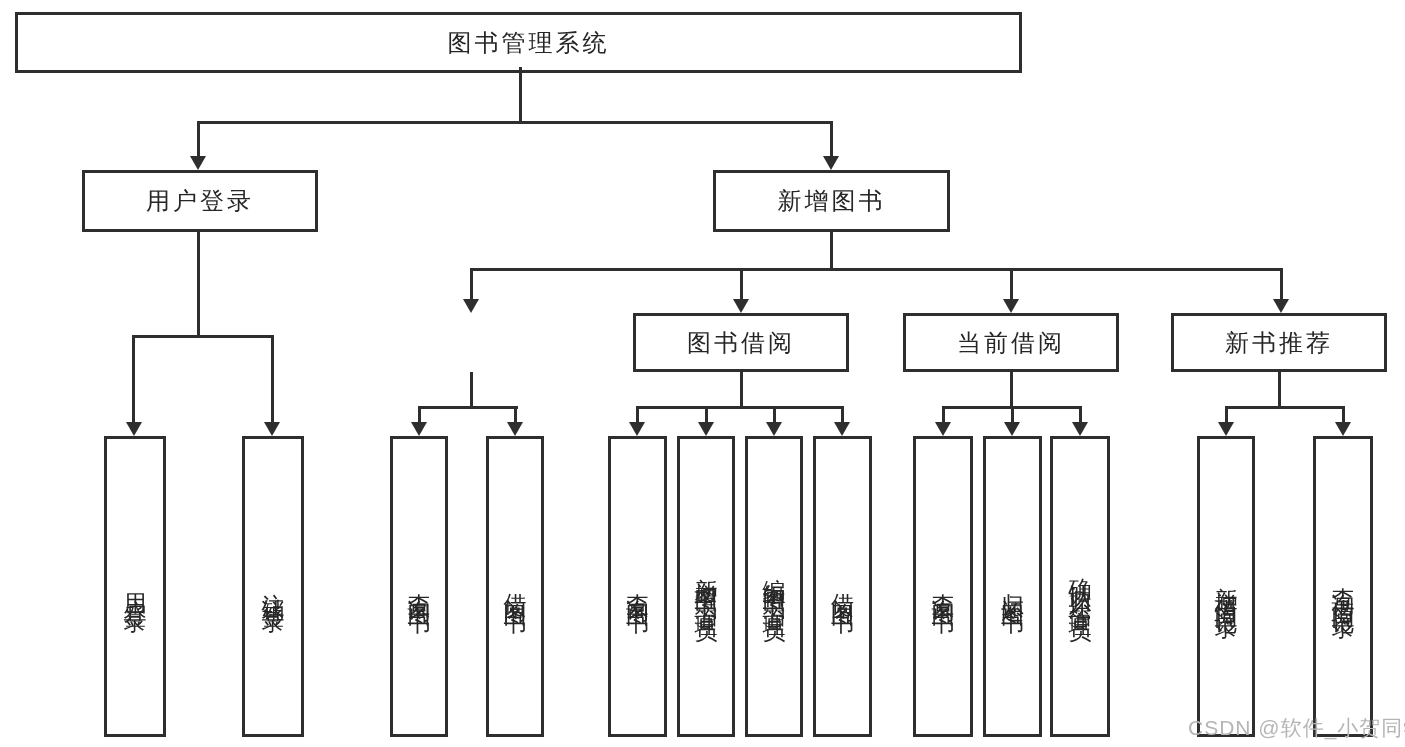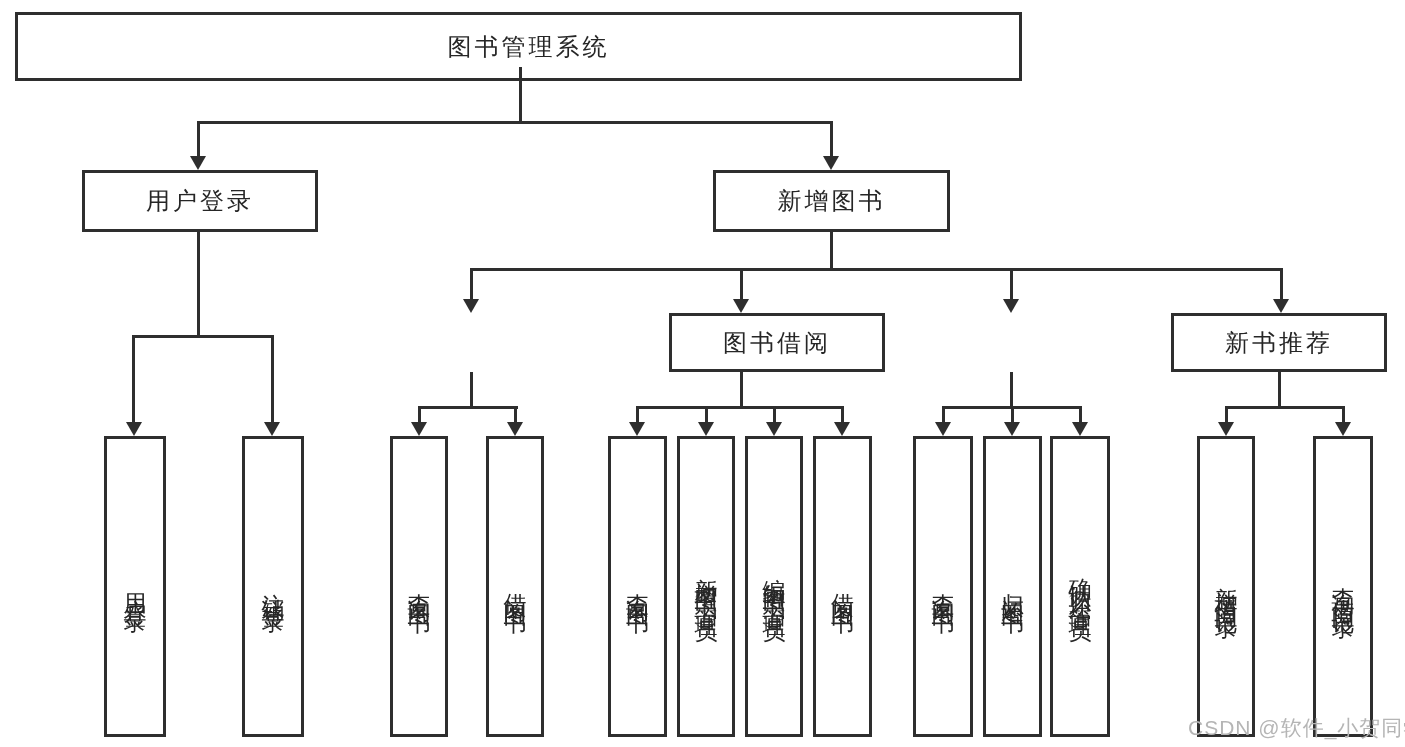--- a/index.html
+++ b/index.html
@@ -28,21 +28,21 @@
   .watermark{
     position:absolute;left:1188px;top:714px;
     font-size:21px;color:#b5b5b5;letter-spacing:1px;white-space:nowrap;
   }
 </style>
 </head>
 <body>
 
 <div class="canvas">
 
-  <div class="box" style="left:15px;top:12px;width:1007px;height:69px;padding-left:20px;">
+  <div class="box" style="left:15px;top:12px;width:1007px;height:61px;padding-left:20px;">
     <span>图书管理系统</span>
   </div>
 
   <div class="v" style="left:519px;top:67px;height:54px;"></div>
   <div class="h" style="left:197px;top:121px;width:636px;"></div>
   <div class="v" style="left:197px;top:121px;height:36px;"></div>
   <div class="ah" style="left:190px;top:156px;"></div>
   <div class="v" style="left:830px;top:121px;height:36px;"></div>
   <div class="ah" style="left:823px;top:156px;"></div>
 
@@ -64,22 +64,25 @@
   <div class="h" style="left:470px;top:268px;width:813px;"></div>
   <div class="v" style="left:470px;top:268px;height:33px;"></div>
   <div class="ah" style="left:463px;top:299px;"></div>
   <div class="v" style="left:740px;top:268px;height:33px;"></div>
   <div class="ah" style="left:733px;top:299px;"></div>
   <div class="v" style="left:1010px;top:268px;height:33px;"></div>
   <div class="ah" style="left:1003px;top:299px;"></div>
   <div class="v" style="left:1280px;top:268px;height:33px;"></div>
   <div class="ah" style="left:1273px;top:299px;"></div>
 
-  <div class="box" style="left:633px;top:313px;width:216px;height:59px;margin-left:36px;">
+  <div class="box" style="left:633px;top:313px;width:216px;height:59px;">
     <span>图书借阅</span>
+  </div>
+  <div class="box" style="left:903px;top:313px;width:216px;height:59px;">
+    <span>当前借阅</span>
   </div>
   <div class="box" style="left:1171px;top:313px;width:216px;height:59px;">
     <span>新书推荐</span>
   </div>
 
   <div class="v" style="left:470px;top:372px;height:37px;"></div>
   <div class="h" style="left:418px;top:406px;width:100px;"></div>
   <div class="v" style="left:418px;top:406px;height:18px;"></div>
   <div class="ah" style="left:411px;top:422px;"></div>
   <div class="v" style="left:514px;top:406px;height:18px;"></div>

